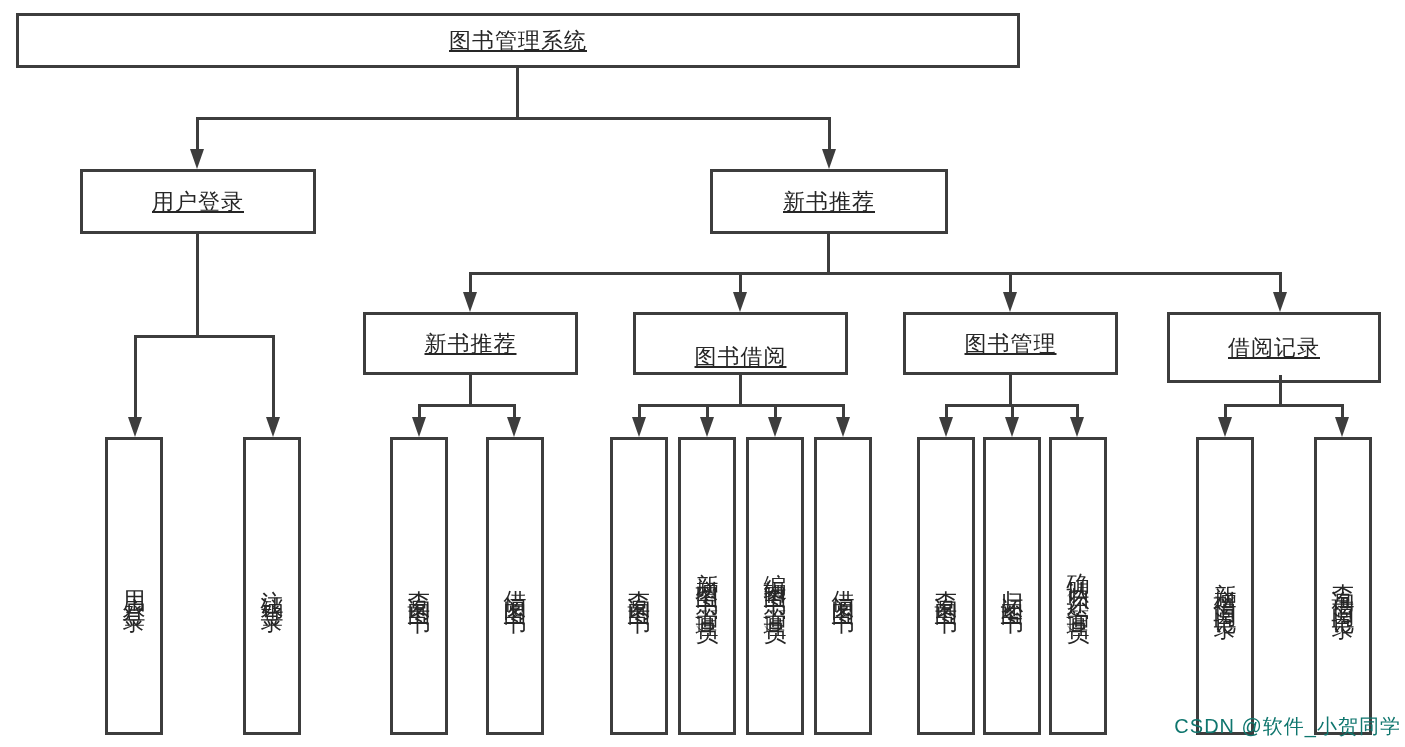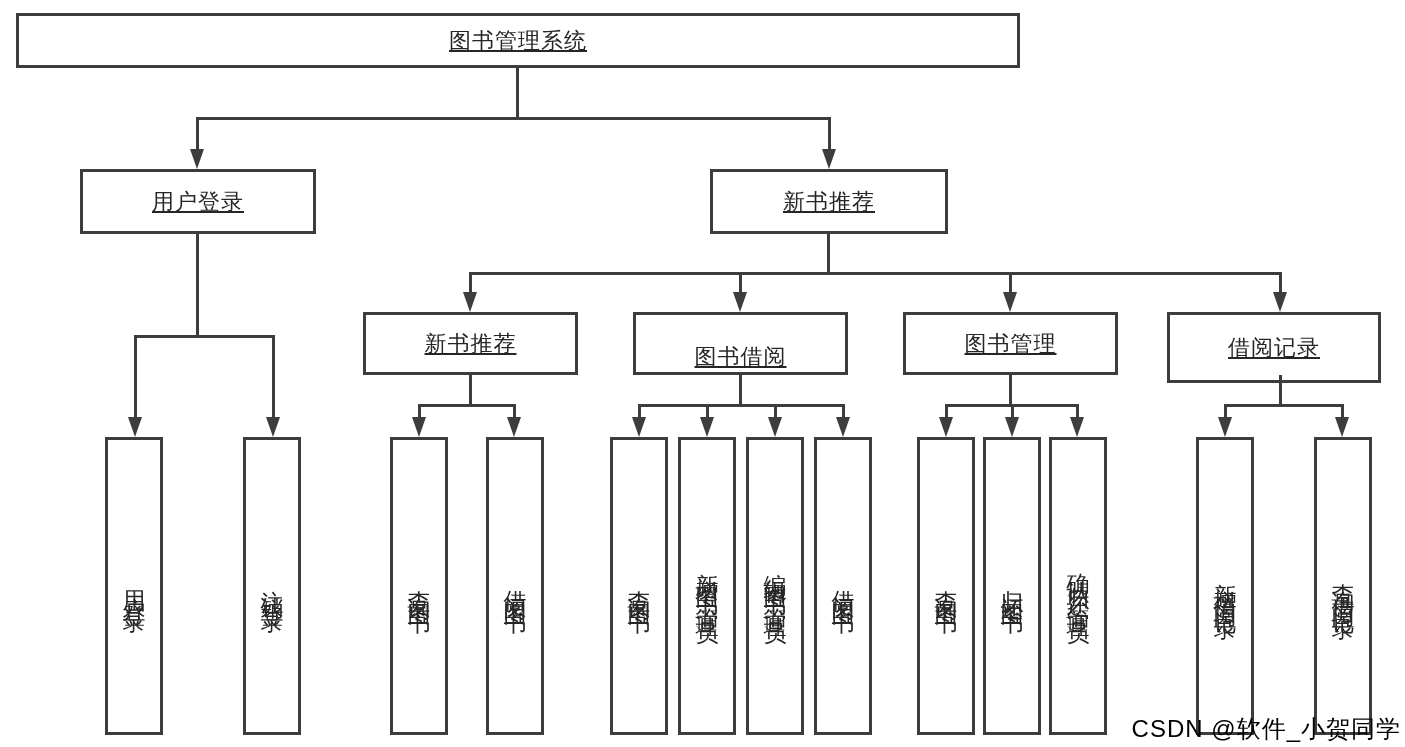--- a/index.html
+++ b/index.html
@@ -40,22 +40,22 @@
   .hl{position:absolute;height:3px;background:var(--line);}
   .arrow{
     position:absolute;width:0;height:0;
     border-left:7px solid transparent;
     border-right:7px solid transparent;
     border-top:20px solid var(--line);
   }
   .watermark{
     position:absolute;
     top:713px;right:4px;
-    font-size:24px;
-    color:#000000;
+    font-size:20px;
+    color:#0f766e;
     letter-spacing:1px;
     white-space:nowrap;
   }
 </style>
 </head>
 <body>
 
 <div class="stage">
 
   <div class="node h" style="left:16px;top:13px;width:1004px;height:55px;">

